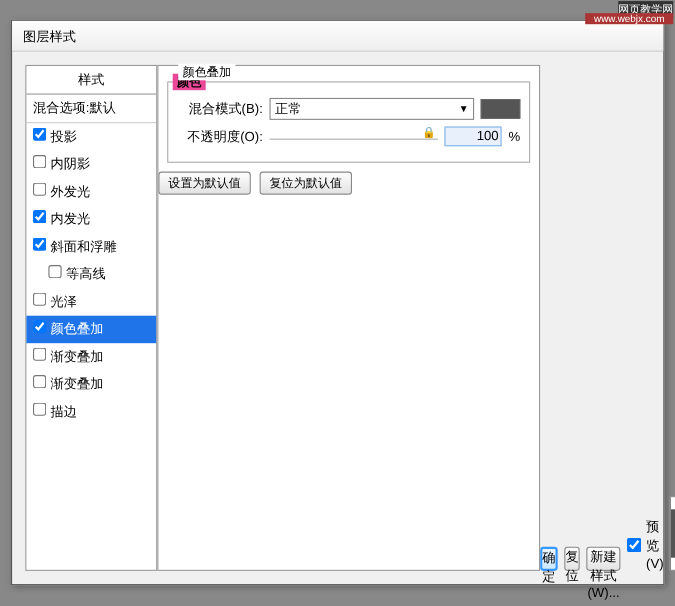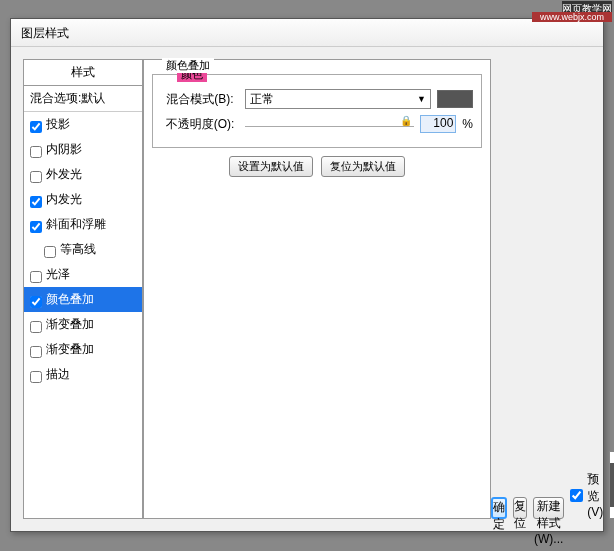--- a/index.html
+++ b/index.html
@@ -5,35 +5,35 @@
 * { box-sizing: border-box; margin: 0; padding: 0; }
 body { font-family: "Microsoft YaHei", SimSun, sans-serif; font-size: 12px; background: #888; width: 614px; height: 551px; position: relative; }
 .watermark { position: absolute; top: 1px; right: 2px; background: #333; color: #fff; font-size: 10px; padding: 1px 0; z-index: 100; }
 .watermark-sub { position: absolute; top: 12px; right: 2px; background: #aa3333; color: #fff; font-size: 9px; padding: 0 8px; z-index: 100; }
 .dialog { position: absolute; top: 18px; left: 10px; width: 594px; height: 514px; background: #f0f0f0; border: 1px solid #555; box-shadow: 2px 2px 6px rgba(0,0,0,.3); }
 .titlebar { height: 28px; background: linear-gradient(#fdfdfd,#eee); border-bottom: 1px solid #ccc; padding: 6px 10px; font-size: 12px; }
 .content { display: flex; padding: 12px; height: calc(100% - 28px); }
 .styles-panel { width: 120px; border: 1px solid #999; background: #fff; display: flex; flex-direction: column; }
 .styles-header { text-align: center; padding: 4px; border-bottom: 1px solid #999; }
 .styles-blend { padding: 4px 6px; border-bottom: 1px solid #ccc; }
-.style-item { padding: 4px 6px; display: flex; align-items: flex-end; gap: 4px; }
+.style-item { padding: 4px 6px; display: flex; align-items: flex-start; gap: 4px; }
 .style-item.indent { padding-left: 20px; }
 .style-item.selected { background: #1e74e8; color: #fff; }
 .style-item input[type=checkbox] { width: 12px; height: 12px; }
 .center-panel { flex: 1; border: 1px solid #999; background: #fff; position: relative; }
 .fieldset { border: 1px solid #aaa; margin: 8px; padding: 8px; position: relative; }
-.fieldset-label { position: absolute; top: -8px; left: 24px; background: #ec4899; padding: 0 4px; font-size: 11px; }
+.fieldset-label { position: absolute; top: -8px; left: 4px; background: #ec4899; padding: 0 4px; font-size: 11px; font-weight: bold; }
 .outer-label { position: absolute; top: -2px; left: 18px; background: #fff; padding: 0 4px; font-size: 11px; z-index: 2; }
 .form-row { display: flex; align-items: center; gap: 6px; margin: 6px 0; }
-.form-row label { width: 78px; text-align: center; }
+.form-row label { width: 78px; text-align: right; }
 .select-box { flex: 1; height: 20px; border: 1px solid #888; background: #fff; display: flex; align-items: center; padding: 0 4px; justify-content: space-between; }
 .select-arrow { font-size: 9px; }
 .swatch { width: 36px; height: 18px; background: #555; border: 1px solid #666; }
-.opacity-input { width: 36px; height: 18px; border: 1px solid #7eb4ea; background: #e8f0fb; text-align: right; padding-right: 2px; }
-.btn-row { display: flex; justify-content: center; gap: 8px; margin-top: 4px; }
+.opacity-input { width: 52px; height: 18px; border: 1px solid #7eb4ea; background: #e8f0fb; text-align: right; padding-right: 2px; }
+.btn-row { display: flex; gap: 8px; margin-top: 4px; }
 .btn { background: linear-gradient(#fdfdfd,#e3e3e3); border: 1px solid #888; border-radius: 3px; padding: 2px 8px; font-size: 11px; cursor: pointer; }
 .right-panel { width: 100px; display: flex; flex-direction: row; gap: 6px; align-items: flex-end; }
 .action-btn { width: 100%; height: 22px; border: 1px solid #888; border-radius: 3px; background: linear-gradient(#fdfdfd,#e3e3e3); font-size: 12px; cursor: pointer; }
 .action-btn.primary { border: 2px solid #3399ff; background: linear-gradient(#eaf5ff,#cde8ff); }
 .preview-check { display: flex; align-items: center; gap: 4px; margin-top: 4px; }
 .preview-box { width: 68px; height: 68px; border: 1px solid #888; background: #fff; display: flex; align-items: center; justify-content: center; margin-top: 6px; }
 .preview-inner { width: 44px; height: 44px; background: #555; }
 .lock-icon { font-size: 10px; color: #666; }
 </style>
 </head>

